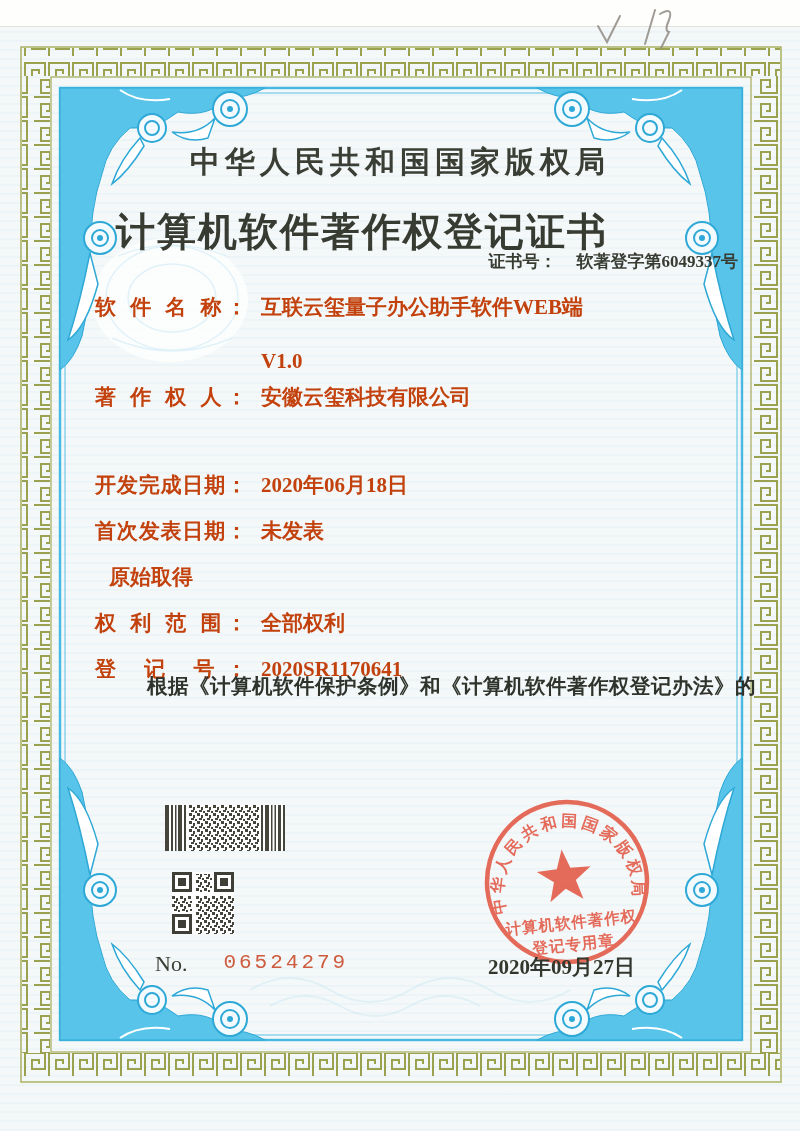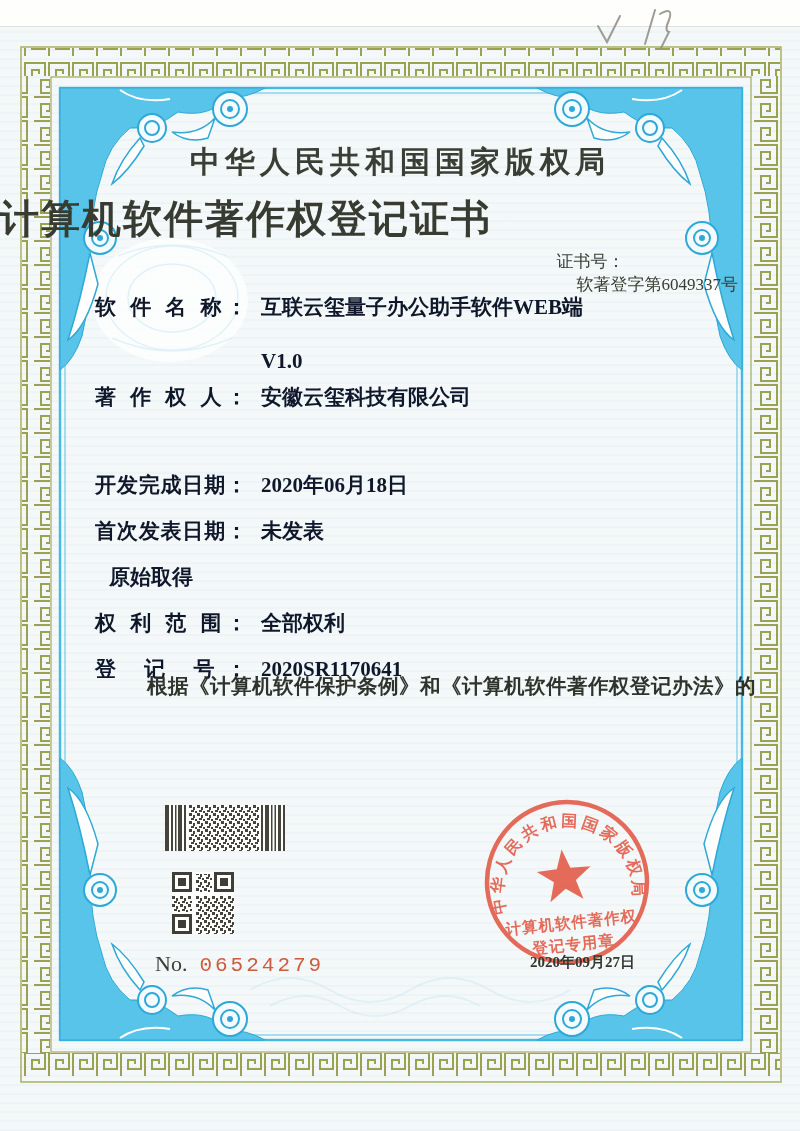--- a/index.html
+++ b/index.html
@@ -12,41 +12,41 @@
   .page::before{ 
     content:"";position:absolute;inset:0;z-index:0;
     background:repeating-linear-gradient(0deg, rgba(120,185,220,0.06) 0 2px, transparent 2px 9px);
     pointer-events:none;
   }
   .scan-top-edge{position:absolute;left:0;top:0;width:800px;height:26px;background:#fefefc;border-bottom:1px solid #e2e2da;z-index:1;}
   .frame-svg{position:absolute;left:0;top:0;z-index:2;}
   .txt{position:absolute;z-index:3;}
 
   .authority{left:0;top:142px;width:800px;text-align:center;font-size:30px;font-weight:600;letter-spacing:5px;color:#3a3e34;}
-  .cert-title{left:0;top:192px;width:724px;font-size:39px;font-weight:700;letter-spacing:2px;color:#373b31;}
-  .certno{top:250px;right:62px;font-size:17px;font-weight:400;display:flex;color:#383c32;flex-direction:column;}
+  .cert-title{left:0;top:205px;width:724px;text-align:center;font-size:39px;font-weight:700;letter-spacing:2px;color:#373b31;}
+  .certno{top:250px;right:62px;font-size:17px;font-weight:700;display:flex;color:#383c32;}
   .certno .v{margin-left:20px;}
 
-  .row{left:95px;display:flex;font-size:21px;font-weight:700;line-height:27px;color:#0f172a;}
+  .row{left:95px;display:flex;font-size:21px;font-weight:700;line-height:27px;color:#c2410c;}
   .row .lbl{width:152px;flex:0 0 152px;text-align:justify;text-align-last:justify;text-justify:inter-character;}
   .row .val{margin-left:14px;white-space:pre-line;}
   .row-name{top:294px;}  .row-owner{top:384px;align-items:flex-end;}
   .row-dev{top:472px;}   .row-pub{top:518px;}
   .row-acq{top:564px;}   .row-scope{top:610px;}
   .row-reg{top:656px;font-family:Liberation Serif, serif;}
 
   .stmt{font-size:20.5px;font-weight:600;color:#2f332b;letter-spacing:0.5px;line-height:28px;}
   .stmt1{left:147px;top:672px;}
   .stmt2{left:95px;top:751px;}
 
-  .serial{left:155px;top:951px;display:flex;align-items:flex-end;}
+  .serial{left:155px;top:951px;display:flex;align-items:flex-start;gap:24px;}
   .serial .pfx{font-size:22px;color:#3b3e35;}
   .serial .num{margin-left:12px;font-size:21px;letter-spacing:3px;color:#cd5b3d;font-family:"Liberation Mono","DejaVu Sans Mono",monospace;}
 
-  .issue-date{left:470px;top:953px;width:225px;text-align:center;font-size:15px;font-weight:700;color:#33372d;}
+  .issue-date{left:449px;top:953px;width:225px;text-align:center;font-size:21px;font-weight:700;color:#33372d;}
 </style>
 </head>
 <body>
 
 <div class="page">
   <div class="scan-top-edge"></div>
 
   <svg class="frame-svg" width="800" height="1131" viewBox="0 0 800 1131">
     <defs>
       <pattern id="meanderH" width="24" height="30" patternUnits="userSpaceOnUse">

